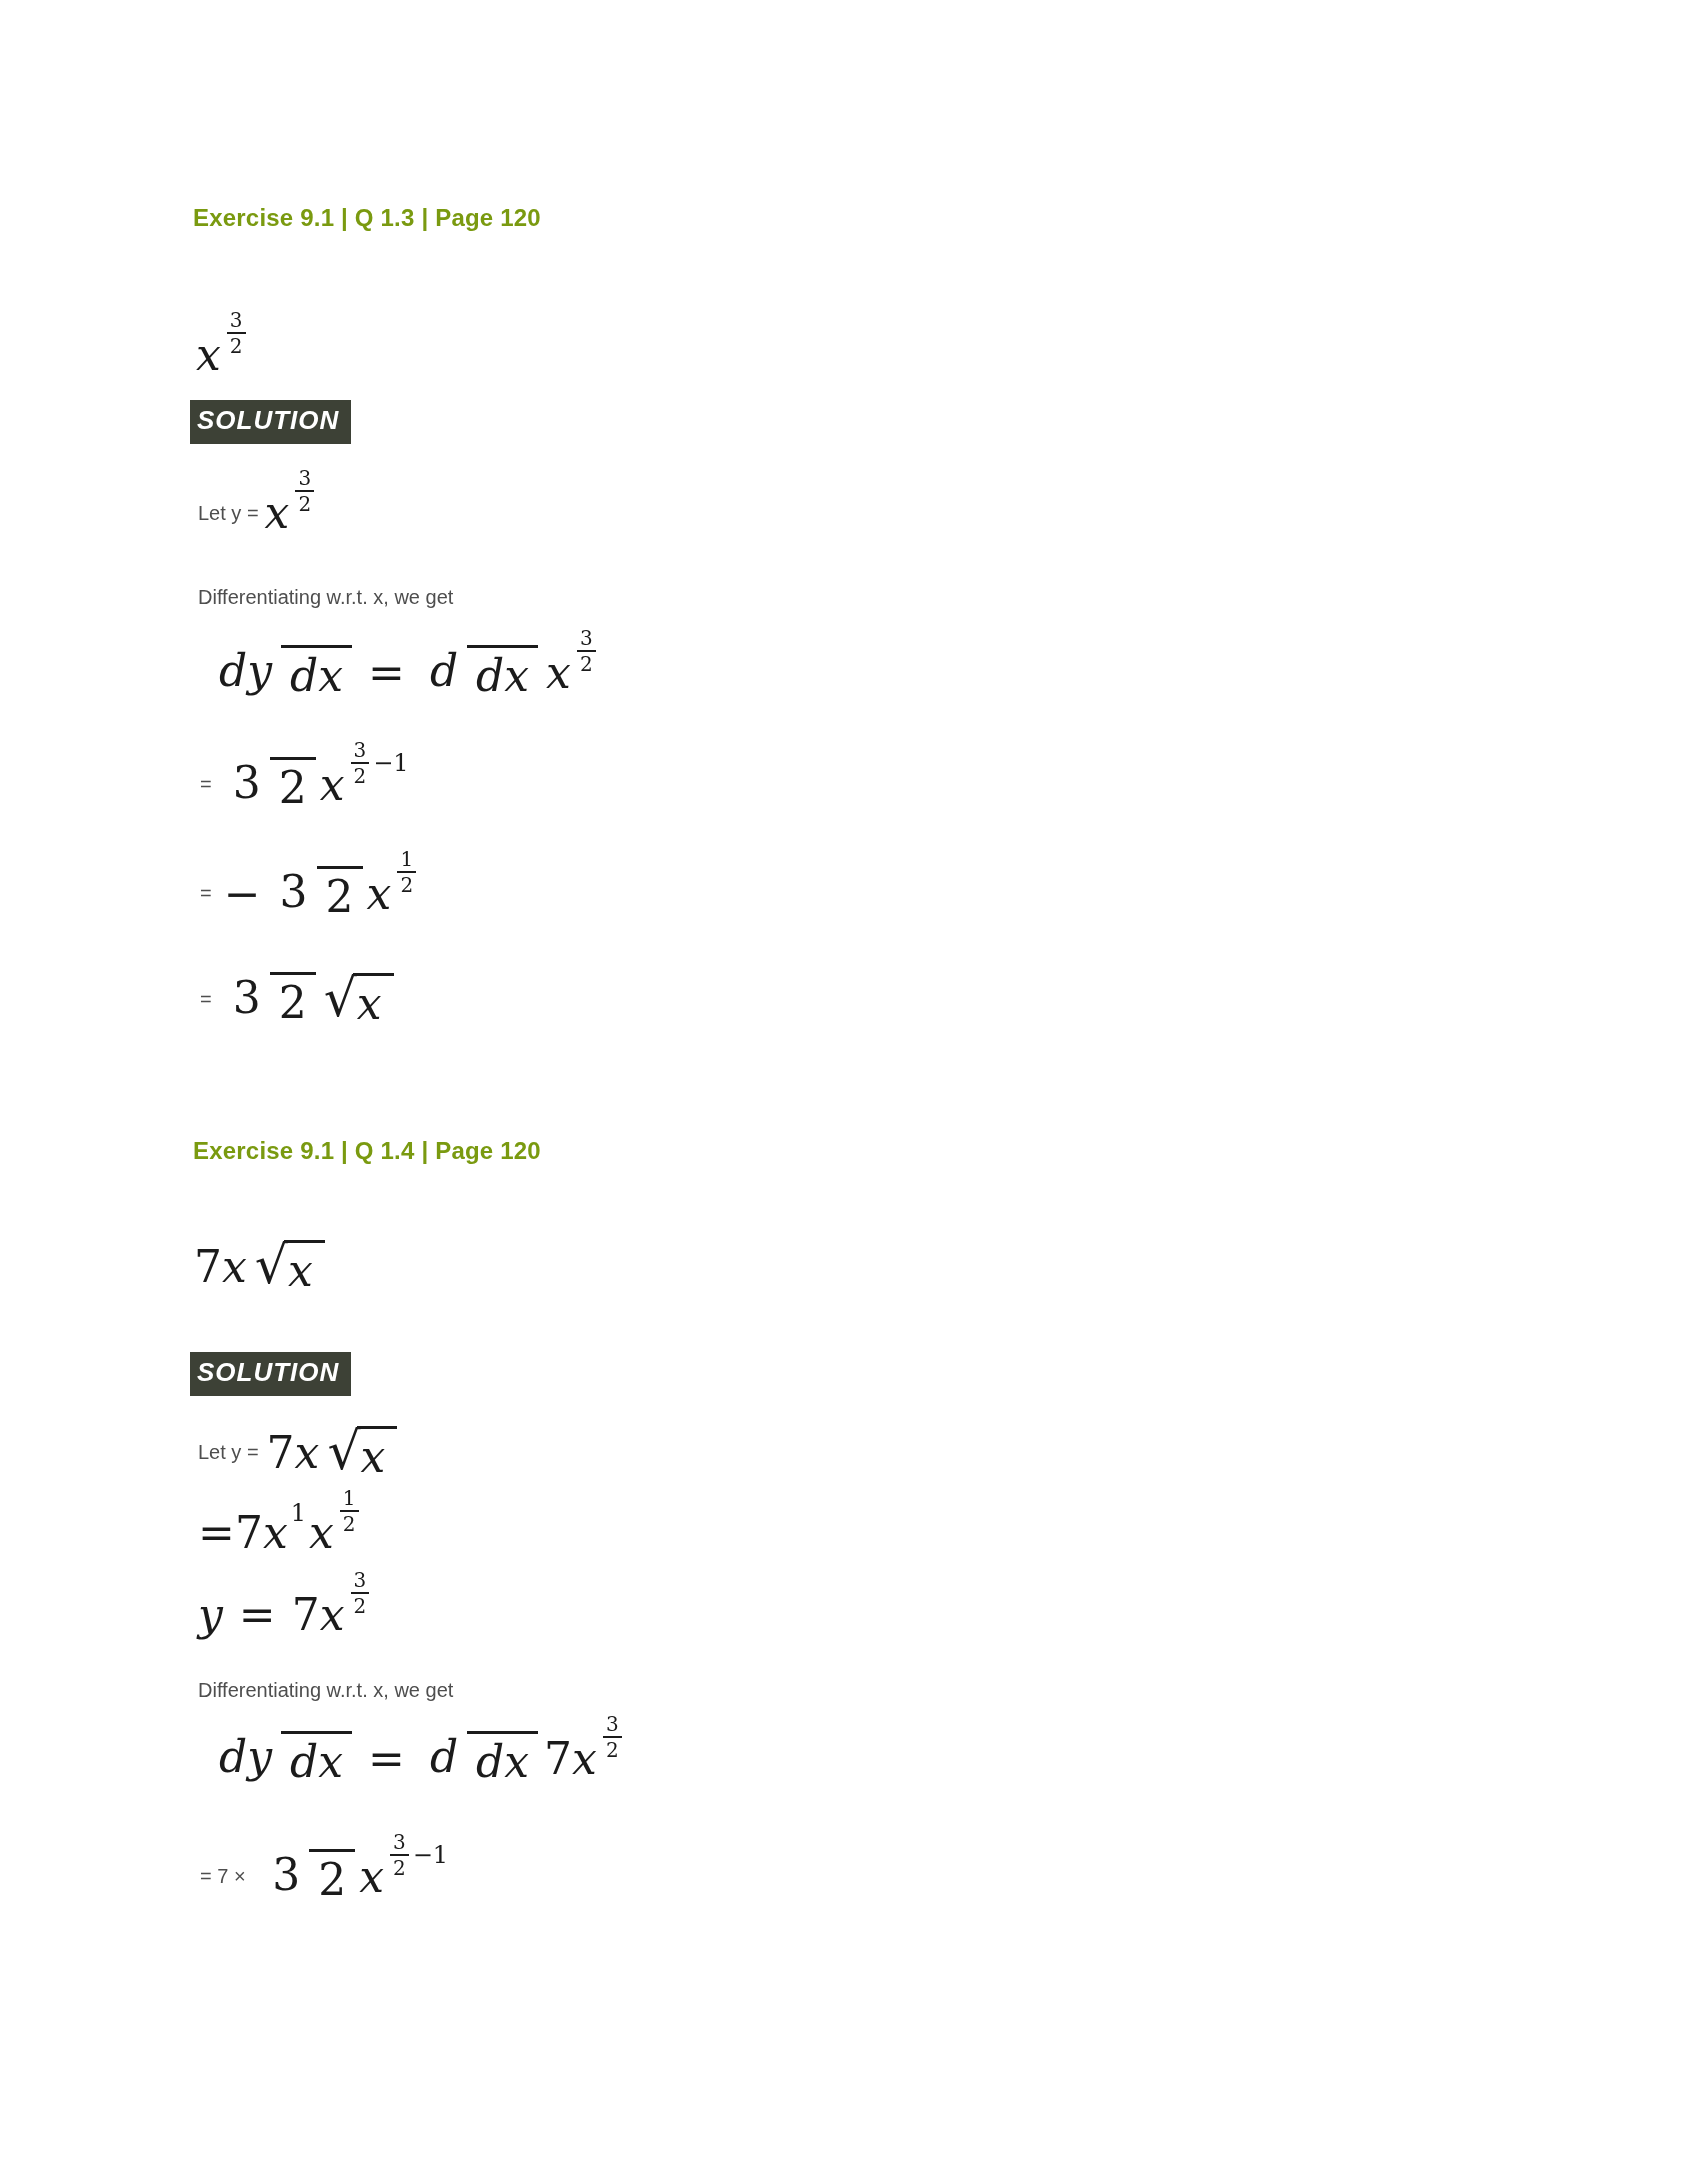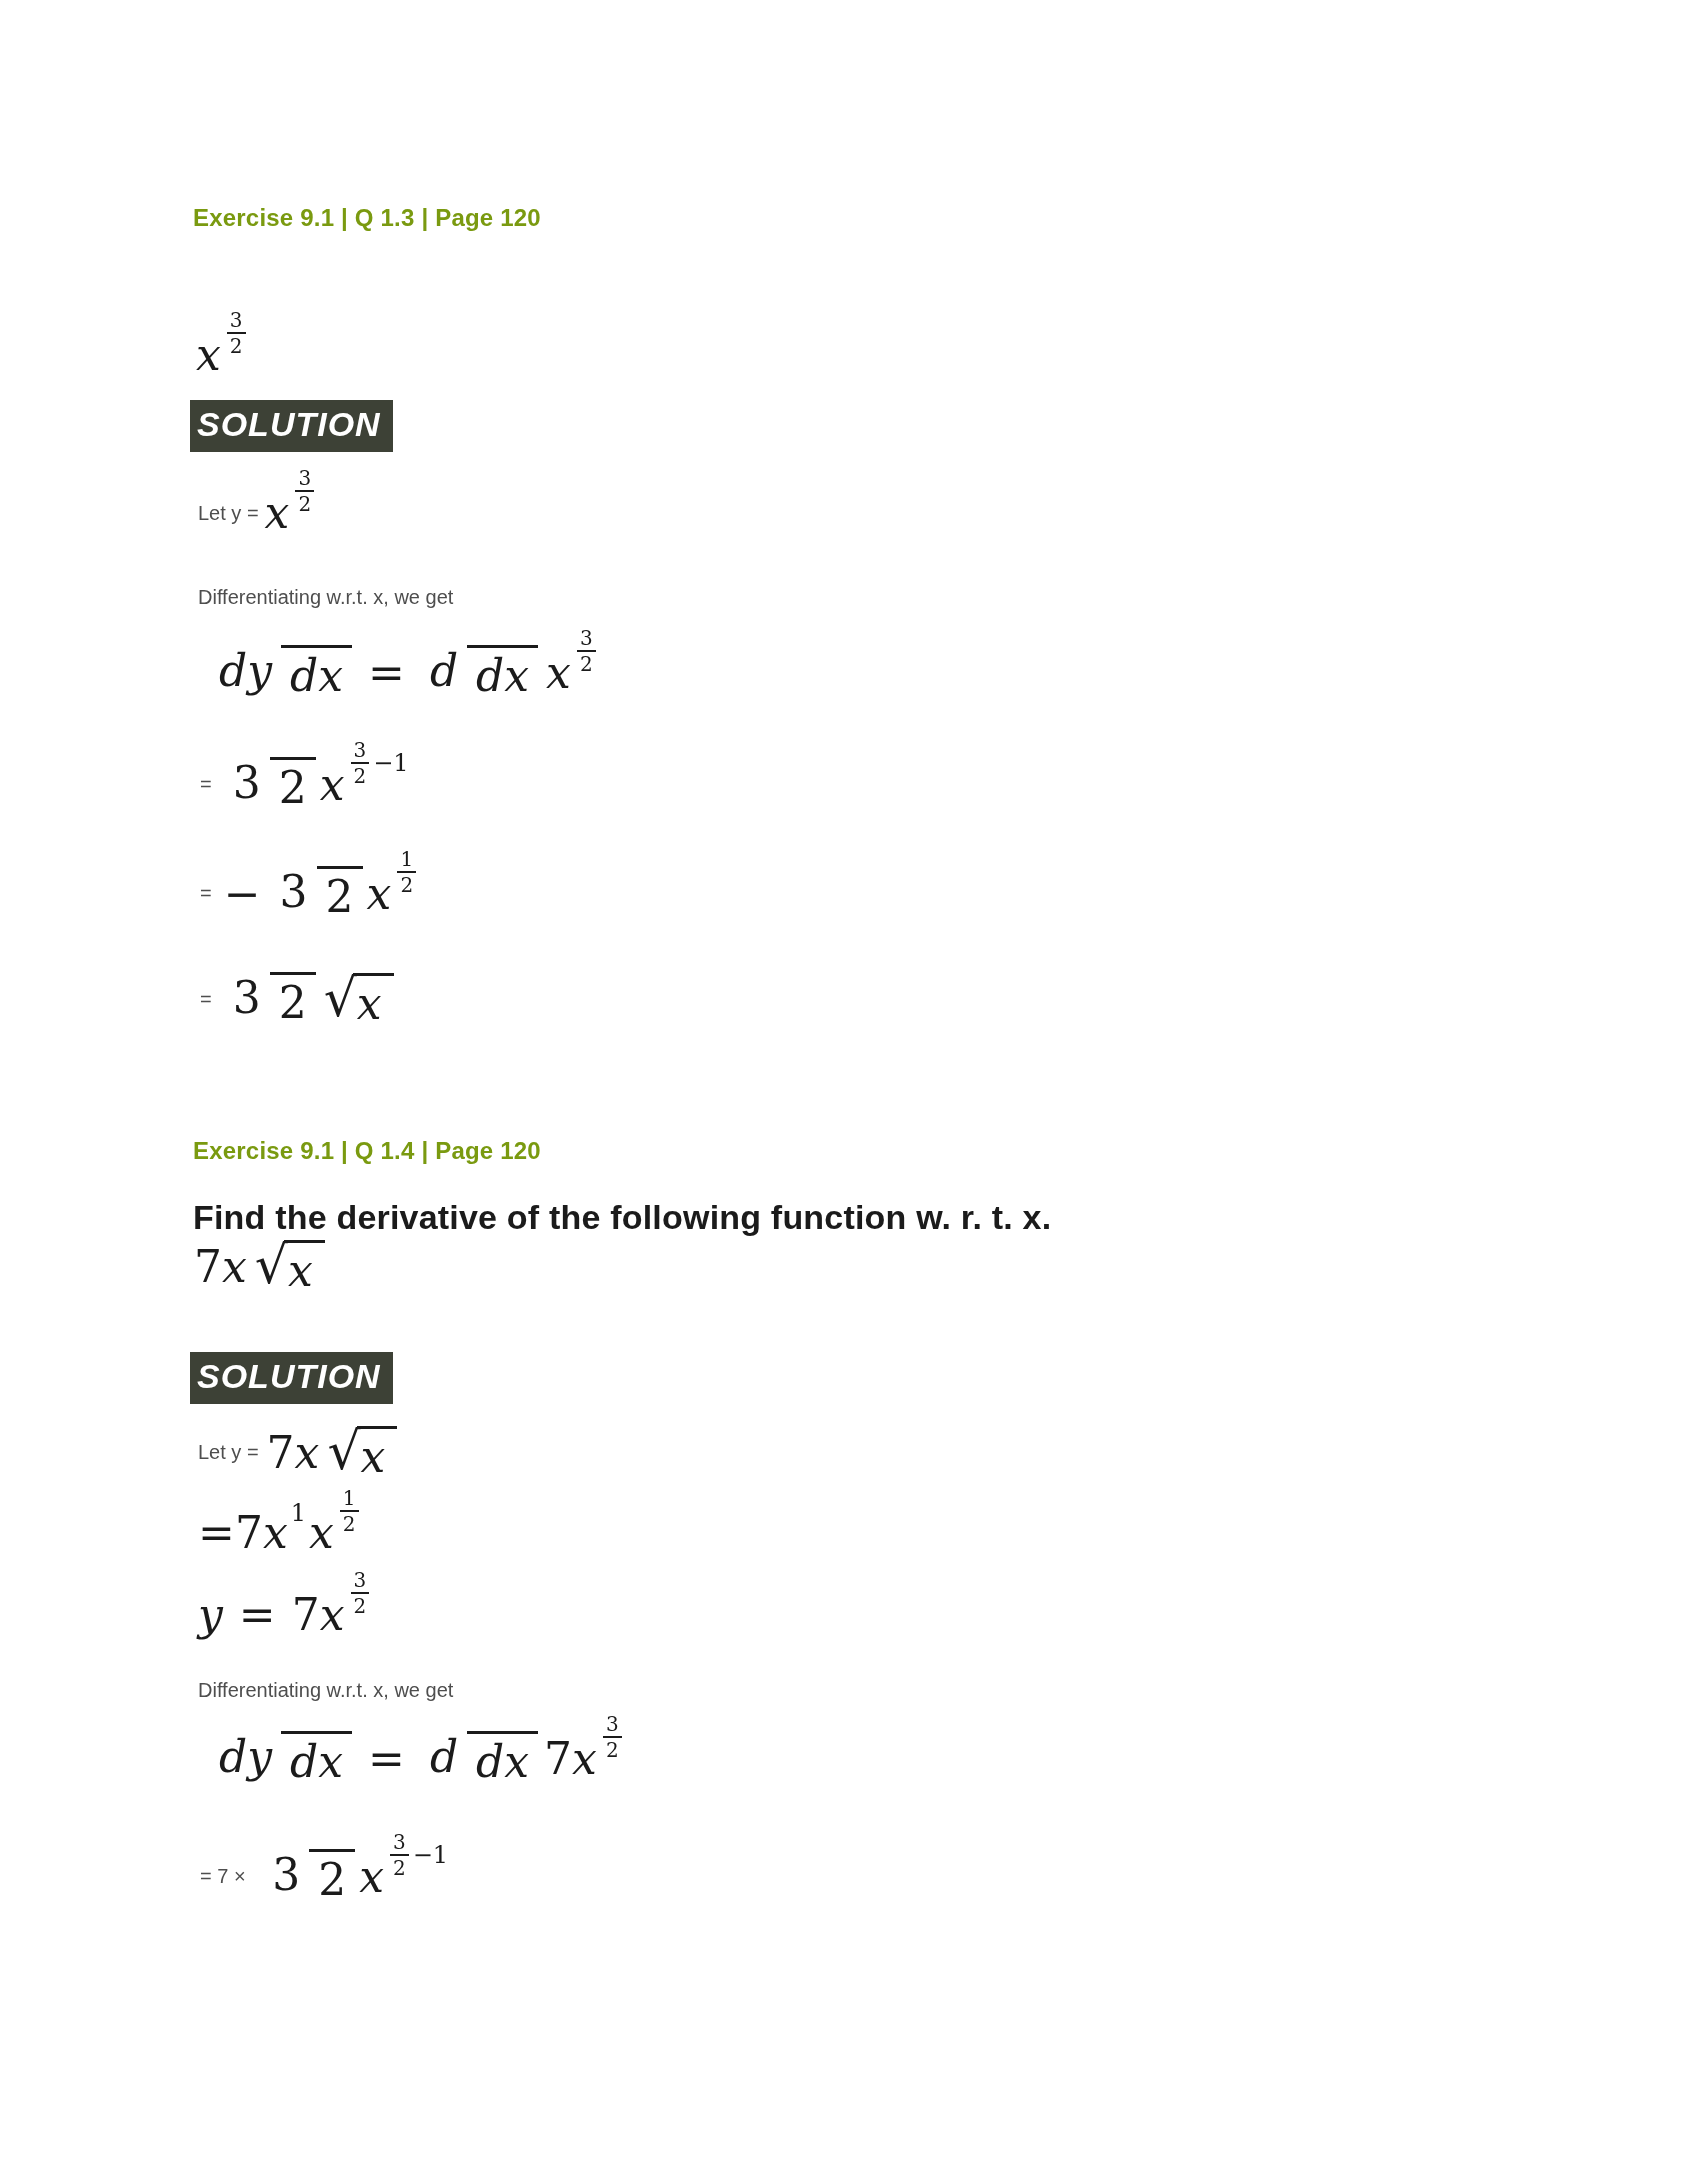--- a/index.html
+++ b/index.html
@@ -35,21 +35,21 @@
   }
   .body-text{
     color:var(--gray);
     font-size:20px;
   }
   .badge{
     background:var(--badgeBg);
     color:#ffffff;
     font-style:italic;
     font-weight:600;
-    font-size:34px;
+    font-size:26px;
     letter-spacing:1px;
     padding:5px 12px 8px 7px;
     display:inline-block;
   }
   
   .math{
     font-family:"DejaVu Serif", serif;
     color:var(--ink);
     font-size:44px;
     display:flex;
@@ -173,21 +173,20 @@
       </span>
       <span class="sqrt">
         <span class="sg mn">√</span>
         <span class="cd mi">x</span>
       </span>
     </span>
   </div>
 
   <div class="abs ex-header" style="left:193px;top:1137px;">Exercise 9.1 | Q 1.4 | Page 120</div>
 
-  <div class="abs ex-title" style="left:193px;top:1198px;">Find the derivative of the following function w. r. t. x.</div>
 
   <div class="row math" style="left:194px;top:1240px;">
     <span class="mn">7</span>
     <span class="mi">x</span>
     <span class="sqrt">
       <span class="sg mn">√</span>
       <span class="cd mi">x</span>
     </span>
   </div>
 

